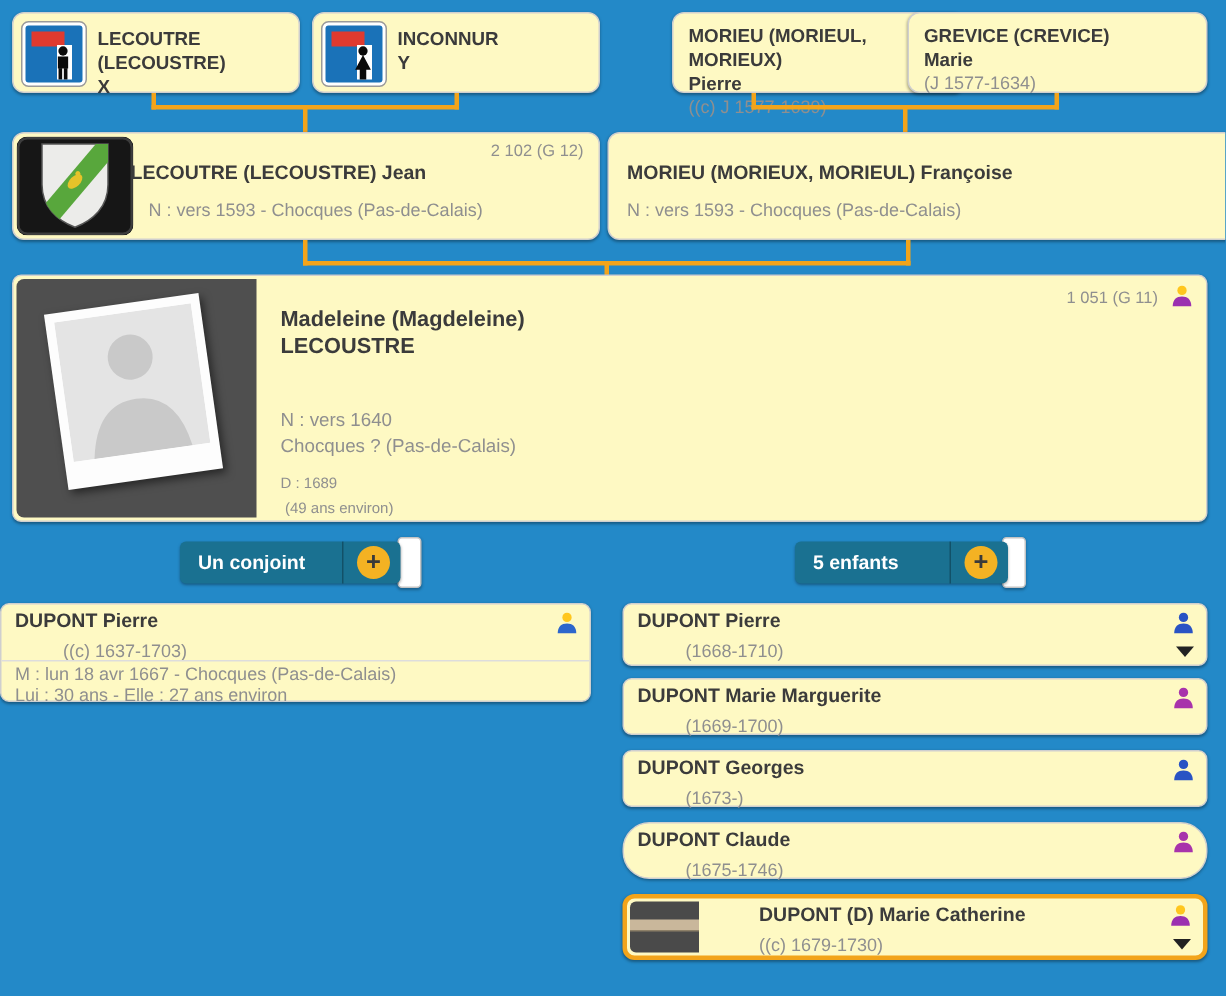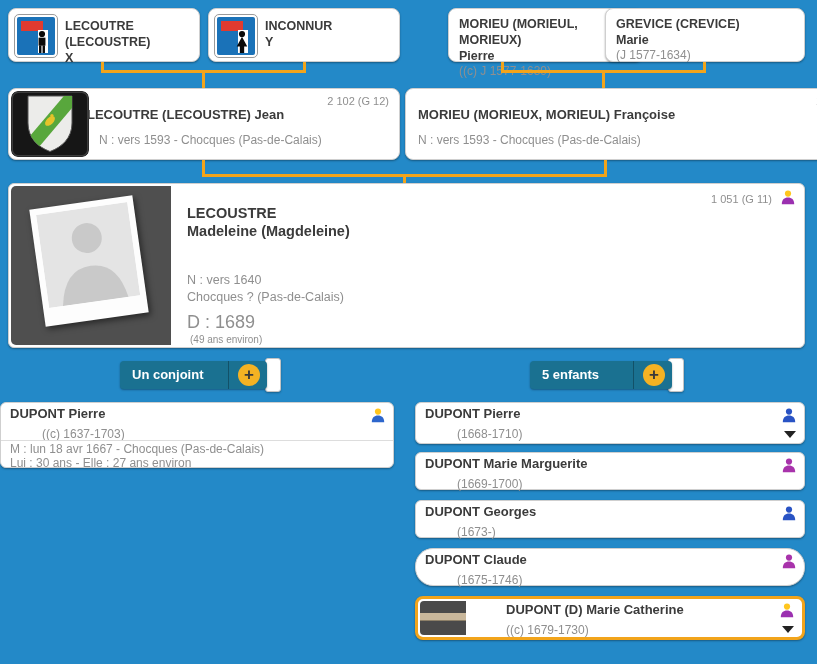--- a/index.html
+++ b/index.html
@@ -1,19 +1,19 @@
 <!DOCTYPE html>
 <html style="--bg_blue: #2389c8; --connector_orange: #f2a41b; --button_teal: #1a7191; --plus_yellow: #f4b223; --sign_blue: #1a72b8; --sign_red: #e03a2f; --male_blue: #2953c4; --female_magenta: #a833ab; --head_yellow: #ffc61e; --body_purple: #9b30b0; --body_blue: #2d66cc; --arms_green: #58a73c; --arms_gold: #e6c32a;"><head>
 <meta charset="utf-8">
 <style>
   html,body{margin:0;padding:0;}
   body{font-family:"Liberation Sans", sans-serif; background:#2389c8;}
   #stage{position:relative;width:817px;height:664px;background:var(--bg_blue,#2389c8);overflow:hidden;}
 
-  .card{position:absolute;background:#ffffff;border:1px solid #cfcfcf;border-radius:8px;
+  .card{position:absolute;background:#fef9c3;border:1px solid #cfcfcf;border-radius:8px;
         box-shadow:0 1px 2px rgba(0,0,0,.35);box-sizing:border-box;}
   .name{font-weight:bold;color:#3b3b3b;font-size:12.5px;line-height:16px;}
   .sub{color:#8f8f8f;font-size:12px;line-height:15px;}
   .ref{position:absolute;color:#8f8f8f;font-size:11px;}
 
   
   .conn{position:absolute;background:var(--connector_orange,#f2a41b);}
 
   
   .sign{position:absolute;left:5px;top:5px;width:44px;height:44px;background:#fff;
@@ -178,29 +178,29 @@
           <path d="M14,94 Q20,58 47,58 Q74,58 80,94 Z" fill="#c9c9c9"></path>
         </svg>
       </div>
     </div>
     <div class="ref" style="right:32px;top:9px;">1 051 (G 11)</div>
     <svg class="picon" style="right:8px;top:5px;" viewBox="0 0 16 16">
       <circle cx="8" cy="4.6" r="3.1" fill="#ffc61e"></circle>
       <path d="M1.8,15.2 C1.8,10.6 4.4,8.6 8,8.6 C11.6,8.6 14.2,10.6 14.2,15.2 Z" fill="#9b30b0"></path>
     </svg>
     <div style="position:absolute;left:178px;top:20px;">
+      <div class="name" style="font-size:14.5px;line-height:18px;">Madeleine (Magdeleine)</div>
       <div class="name" style="font-size:14.5px;line-height:18px;">LECOUSTRE</div>
-      <div class="name" style="font-size:14.5px;line-height:18px;">Madeleine (Magdeleine)</div>
     </div>
     <div style="position:absolute;left:178px;top:88px;">
       <div class="sub" style="font-size:12.5px;line-height:17px;">N : vers 1640</div>
       <div class="sub" style="font-size:12.5px;line-height:17px;">Chocques ? (Pas-de-Calais)</div>
     </div>
     <div style="position:absolute;left:178px;top:130px;">
-      <div class="sub" style="font-size:18px;line-height:17px;">D : 1689</div>
+      <div class="sub" style="font-size:10px;line-height:17px;">D : 1689</div>
       <div class="sub" style="font-size:10px;line-height:17px;padding-left:3px;">(49 ans environ)</div>
     </div>
   </div>
 
   <div class="paper-tab" style="left:265px;top:358px;"></div>
   <div class="sec-btn" style="left:120px;top:361px;width:147px;">
     <span class="lbl">Un conjoint</span>
     <span class="div"></span>
     <span class="plus">+</span>
   </div>

